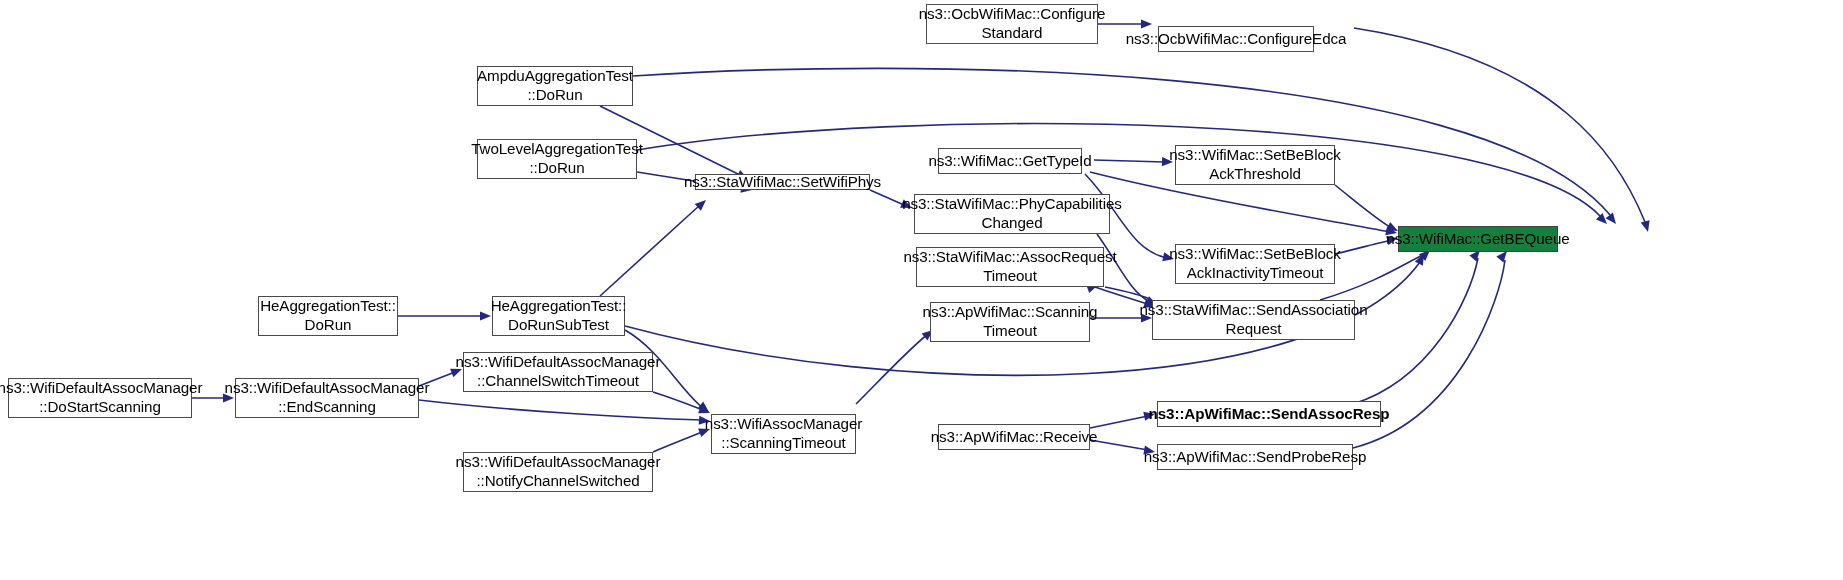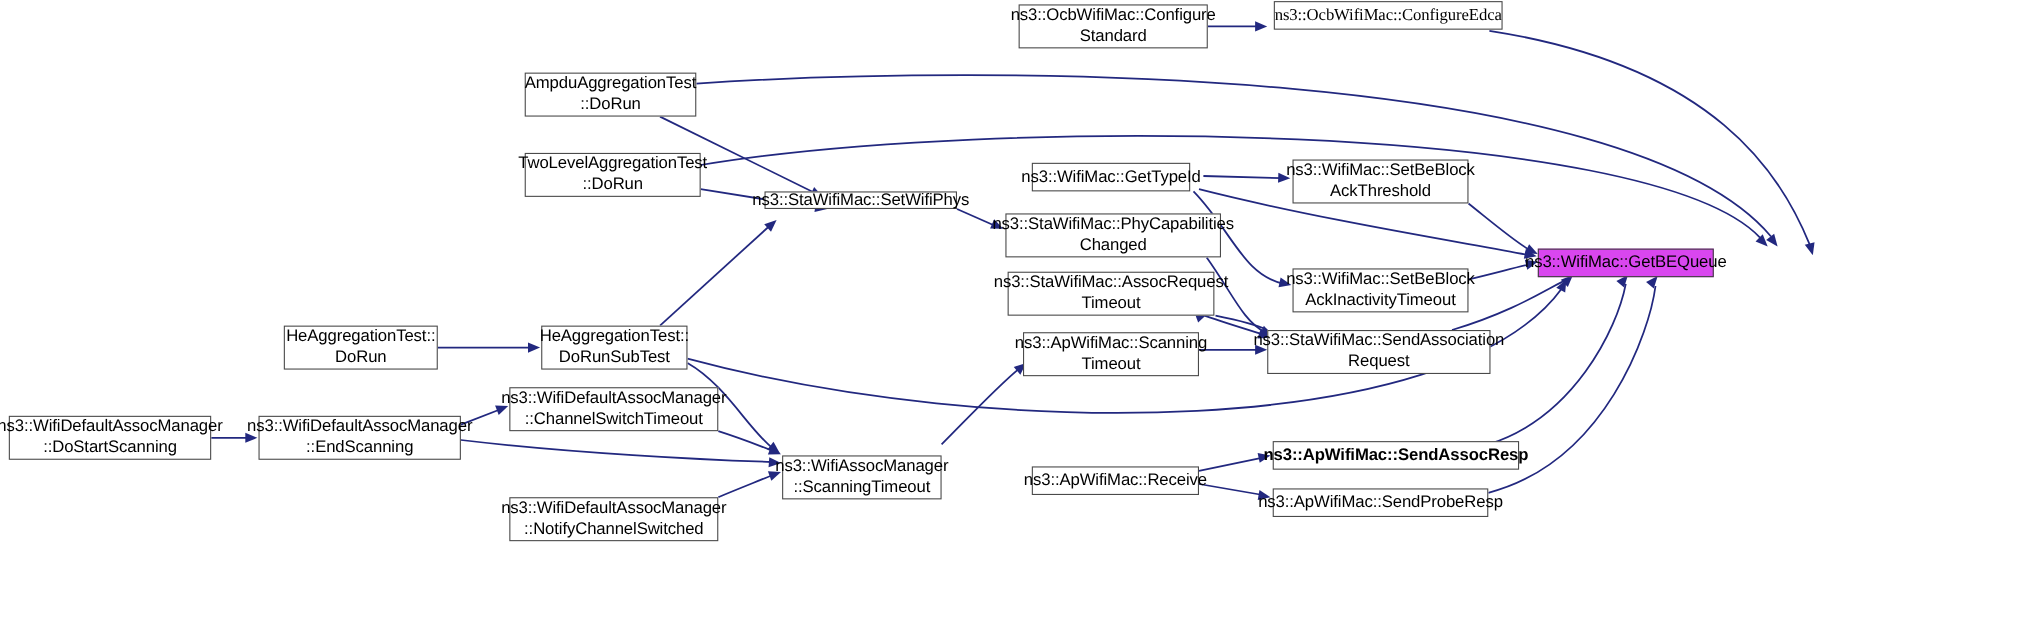--- a/index.html
+++ b/index.html
@@ -34,21 +34,21 @@
     align-items: center;
     justify-content: center;
     text-align: center;
     font-size: 15.2px;
     line-height: 1.22;
     letter-spacing: -0.1px;
     white-space: pre-line;
     z-index: 5;
   }
   .node.current {
-    background: #d946ef;
+    background: #15803d;
     border-color: #404040;
   }
 </style>
 </head>
 <body>
 
 <div id="graph-root">
   <svg id="edge-layer" viewBox="0 0 1843 580" width="1843" height="580" xmlns="http://www.w3.org/2000/svg">
       <path d="M 1098,24 L 1148,24" fill="none" stroke="#22287f" stroke-width="1.6"></path>
       <polygon points="0,0 -11,-4.6 -11,4.6" fill="#22287f" transform="translate(1152,24) rotate(0)"></polygon>
@@ -109,21 +109,21 @@
       <path d="M 1090,440 L 1148,450" fill="none" stroke="#22287f" stroke-width="1.6"></path>
       <polygon points="0,0 -11,-4.6 -11,4.6" fill="#22287f" transform="translate(1155,452) rotate(10)"></polygon>
       <path d="M 1353,404 C 1430,380 1470,300 1478,258" fill="none" stroke="#22287f" stroke-width="1.6"></path>
       <polygon points="0,0 -11,-4.6 -11,4.6" fill="#22287f" transform="translate(1480,250) rotate(-50)"></polygon>
       <path d="M 1353,448 C 1460,420 1500,300 1505,260" fill="none" stroke="#22287f" stroke-width="1.6"></path>
       <polygon points="0,0 -11,-4.6 -11,4.6" fill="#22287f" transform="translate(1507,251) rotate(-50)"></polygon>
     </svg>
   <div id="node-layer">
       <div class="node" style="left: 926px; top: 4px; width: 172px; height: 40px;">ns3::OcbWifiMac::Configure
 Standard</div>
-      <div class="node" style="left: 1158px; top: 1px; width: 208px; height: 26px; font-family: Liberation Serif, serif;">ns3::OcbWifiMac::ConfigureEdca</div>
+      <div class="node" style="left: 1158px; top: 26px; width: 156px; height: 26px;">ns3::OcbWifiMac::ConfigureEdca</div>
       <div class="node" style="left: 477px; top: 66px; width: 156px; height: 40px;">AmpduAggregationTest
 ::DoRun</div>
       <div class="node" style="left: 477px; top: 139px; width: 160px; height: 40px;">TwoLevelAggregationTest
 ::DoRun</div>
       <div class="node" style="left: 938px; top: 148px; width: 144px; height: 26px;">ns3::WifiMac::GetTypeId</div>
       <div class="node" style="left: 1175px; top: 145px; width: 160px; height: 40px;">ns3::WifiMac::SetBeBlock
 AckThreshold</div>
       <div class="node" style="left: 695px; top: 174px; width: 175px; height: 16px;">ns3::StaWifiMac::SetWifiPhys</div>
       <div class="node" style="left: 914px; top: 194px; width: 196px; height: 40px;">ns3::StaWifiMac::PhyCapabilities
 Changed</div>

